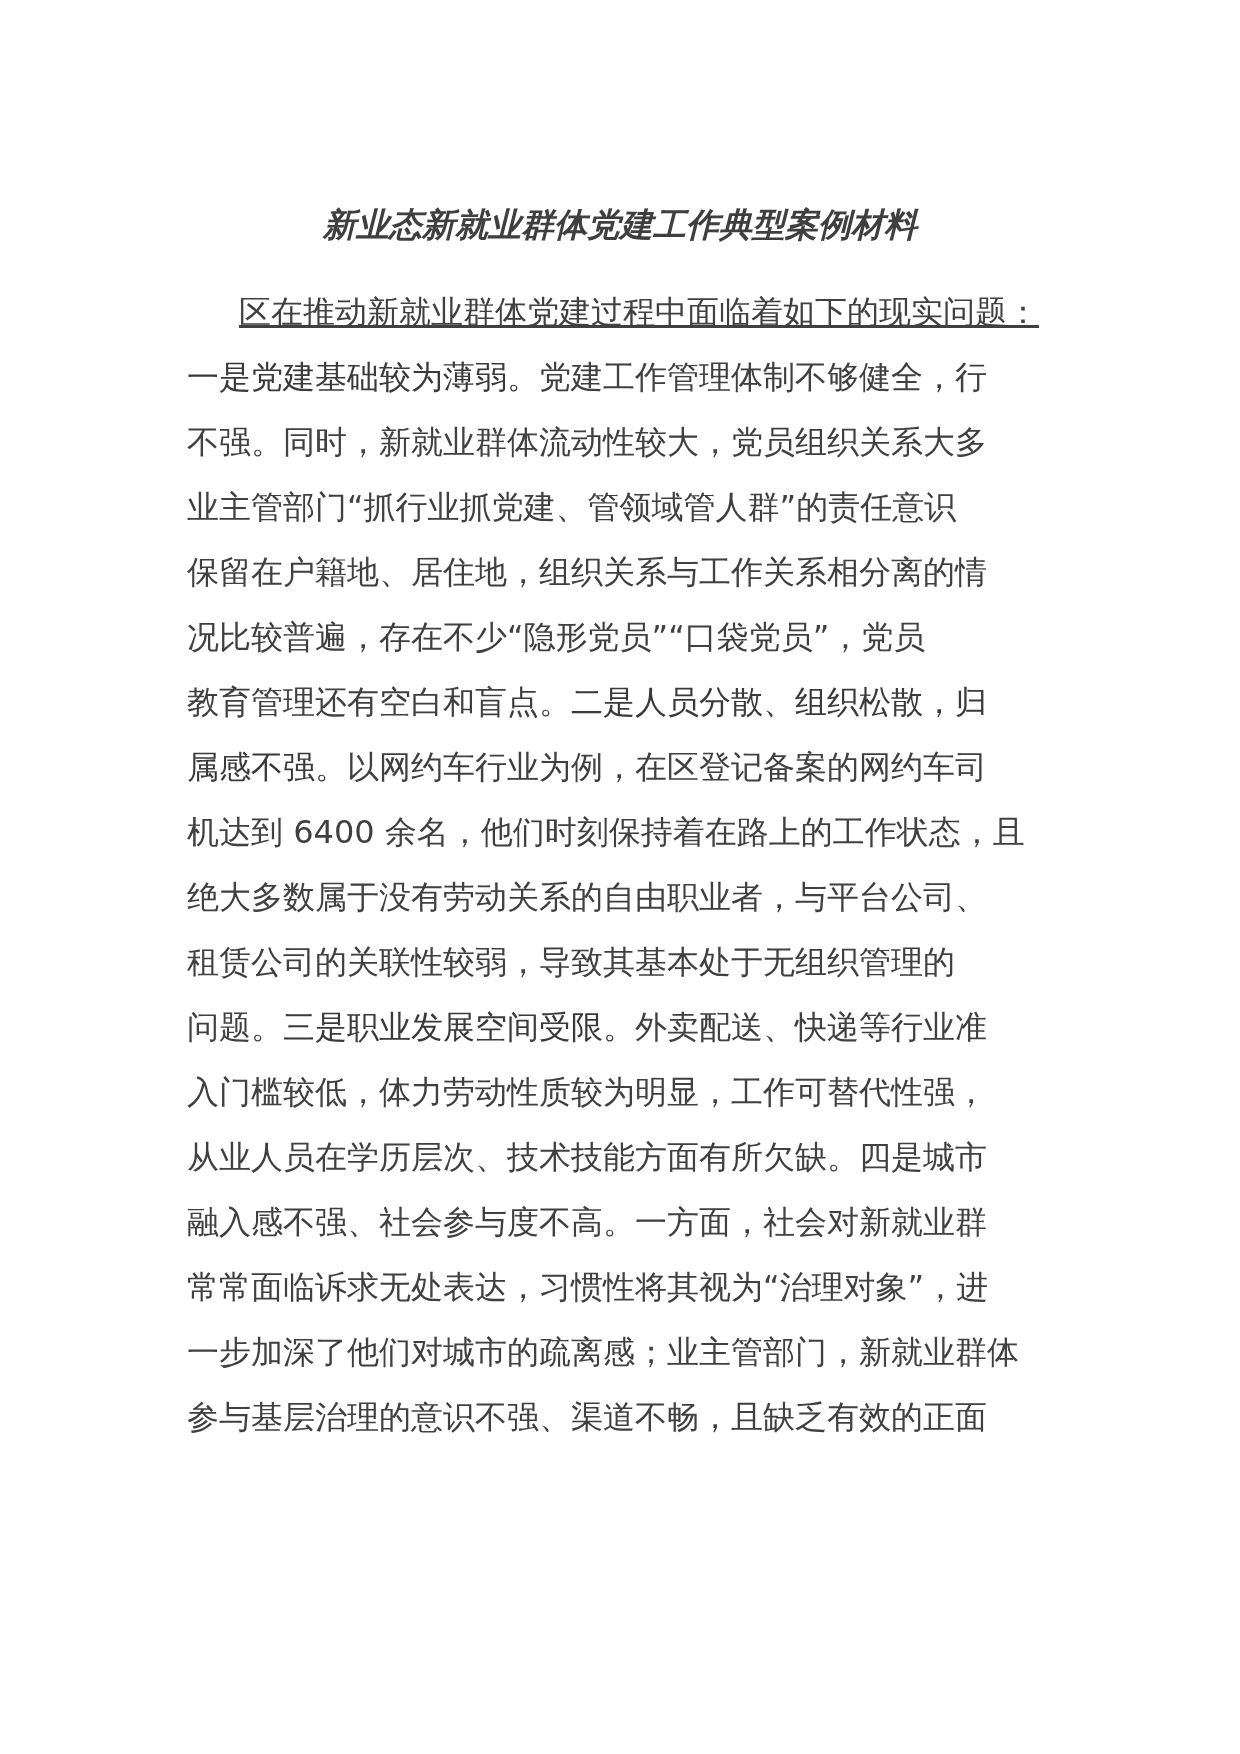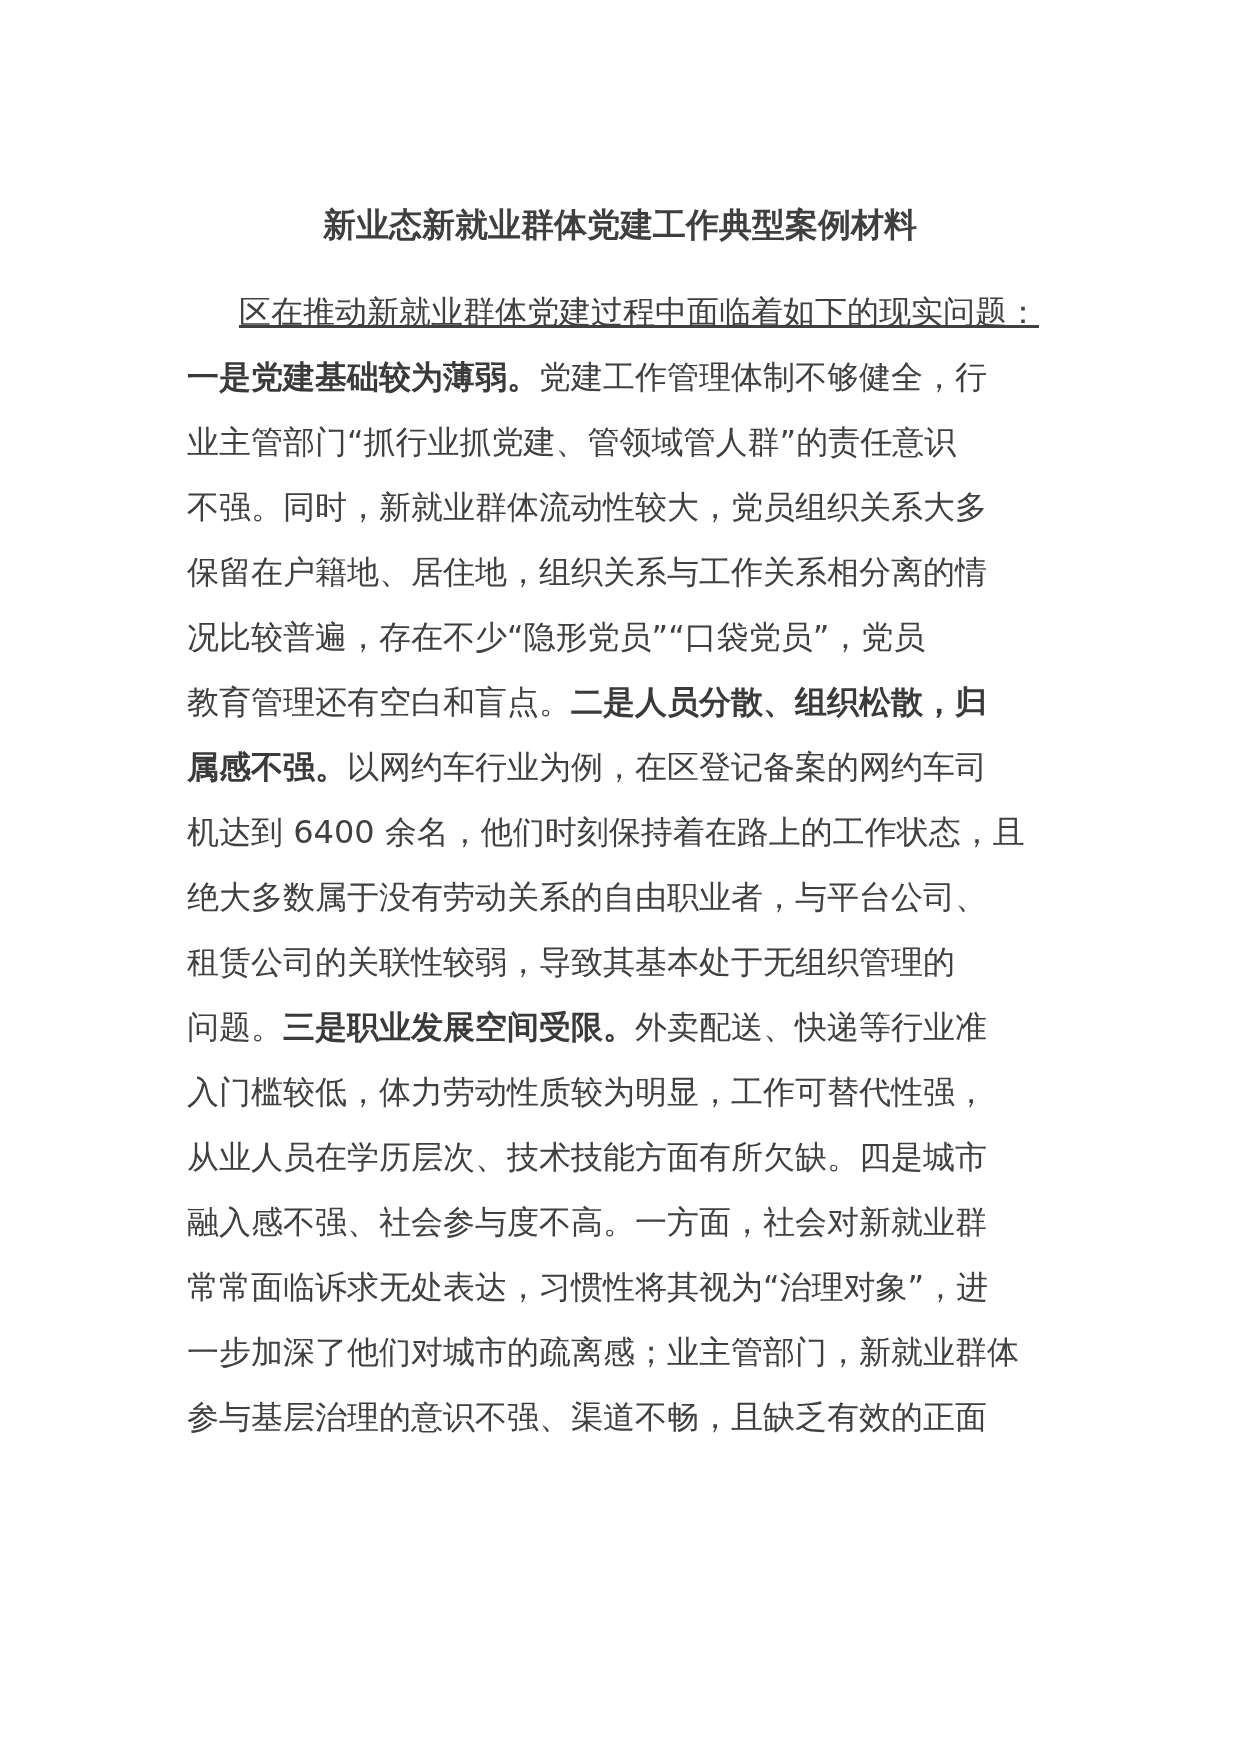--- a/index.html
+++ b/index.html
@@ -28,61 +28,62 @@
       left: 0;
       width: 1240px;
       top: 203px;
       text-align: center;
       font-size: 33px;
       font-weight: bold;
       color: #3f3f3f;
       letter-spacing: 0px;
       line-height: 44px;
       white-space: nowrap;
+      font-style: italic;
     }
     .body-text {
       position: absolute;
       left: 187px;
       top: 280px;
       width: 880px;
     }
     .line {
       height: 65px;
       line-height: 65px;
       font-size: 32px;
       white-space: nowrap;
       color: #404040;
     }
     .line.indent {
       padding-left: 52px;
       text-decoration: underline;
     }
     .line .b {
-      font-weight: bold;
+      font-weight: normal;
       color: #3a3a3a;
     }
   </style>
 </head>
 <body>
 
 <div class="page">
   <div class="title">新业态新就业群体党建工作典型案例材料</div>
 
   <div class="body-text">
     <div class="line indent">
       <span>区在推动新就业群体党建过程中面临着如下的现实问题：</span>
     </div>
     <div class="line">
       <span class="b">一是党建基础较为薄弱。</span><span>党建工作管理体制不够健全，行</span>
     </div>
     <div class="line">
-      <span>业主管部门“抓行业抓党建、管领域管人群”的责任意识</span>
+      <span>不强。同时，新就业群体流动性较大，党员组织关系大多</span>
     </div>
     <div class="line">
-      <span>不强。同时，新就业群体流动性较大，党员组织关系大多</span>
+      <span>业主管部门“抓行业抓党建、管领域管人群”的责任意识</span>
     </div>
     <div class="line">
       <span>保留在户籍地、居住地，组织关系与工作关系相分离的情</span>
     </div>
     <div class="line">
       <span>况比较普遍，存在不少“隐形党员”“口袋党员”，党员</span>
     </div>
     <div class="line">
       <span>教育管理还有空白和盲点。</span><span class="b">二是人员分散、组织松散，归</span>
     </div>

